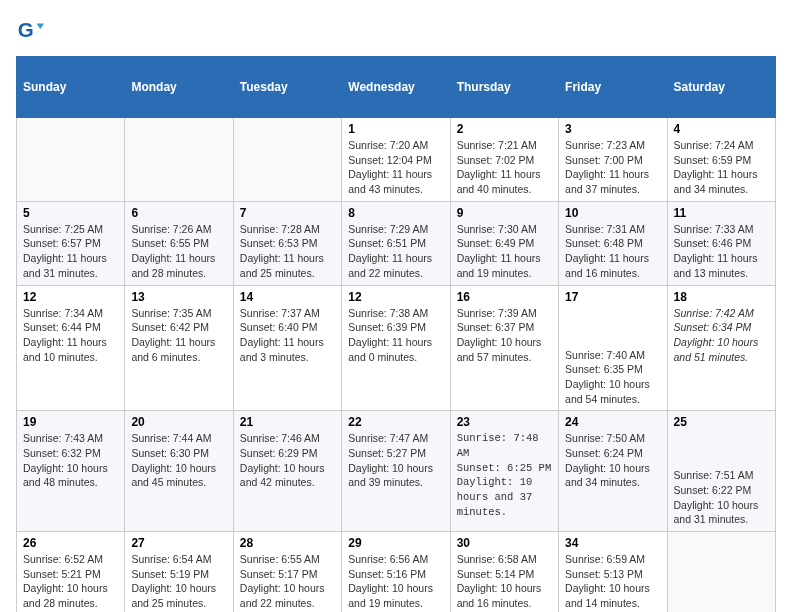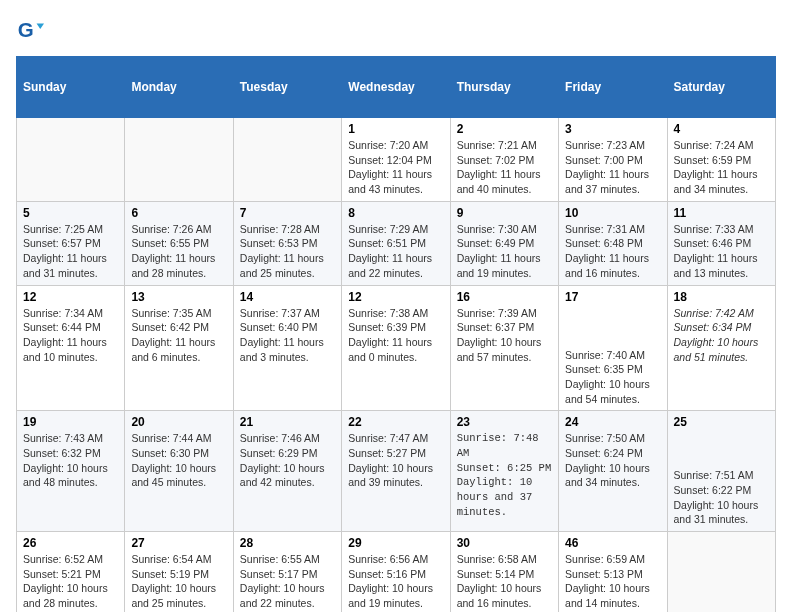--- a/index.html
+++ b/index.html
@@ -303,21 +303,21 @@
 Sunset: 5:16 PM
 Daylight: 10 hours and 19 minutes.</div>
         </td>
         <td>
           <span class="day-num">30</span>
           <div class="day-info" style="white-space: pre-line;">Sunrise: 6:58 AM
 Sunset: 5:14 PM
 Daylight: 10 hours and 16 minutes.</div>
         </td>
         <td>
-          <span class="day-num">46</span>
+          <span class="day-num">34</span>
           <div class="day-info" style="white-space: pre-line;">Sunrise: 6:59 AM
 Sunset: 5:13 PM
 Daylight: 10 hours and 14 minutes.</div>
         </td>
         <td class="empty"></td>
       </tr>
     </tbody>
 </table>
 
 </body></html>

